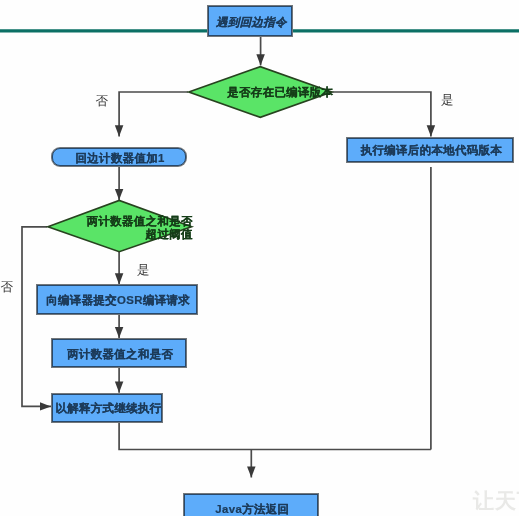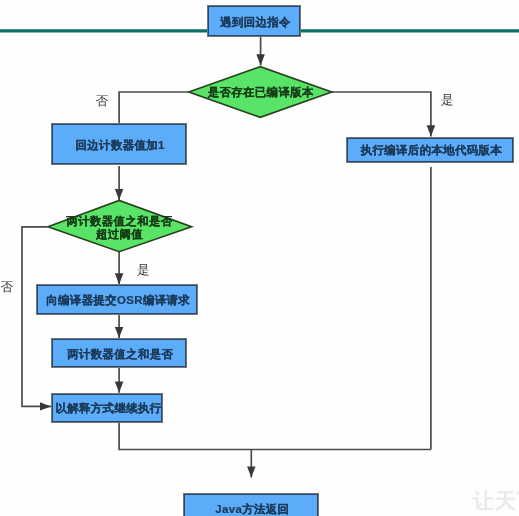--- a/index.html
+++ b/index.html
@@ -8,21 +8,21 @@
        font-family:"Liberation Sans",sans-serif;}
   #stage{position:relative;width:519px;height:516px;will-change:transform;}
   svg.layer{position:absolute;left:0;top:0;width:519px;height:516px;}
   .node{position:absolute;box-sizing:border-box;display:flex;align-items:center;
         justify-content:center;color:#1c3b5a;font-weight:bold;font-size:11.4px;
         letter-spacing:0.4px;white-space:nowrap;}
   .node > span{display:block;transform:translate(1.2px,1.3px);-webkit-text-stroke:0.22px currentColor;}
   .box{background:#5dacfa;border:1.5px solid #28486a;box-shadow:0 0 0 1px #73777a;}
   .lbl{position:absolute;color:#333333;font-size:12.5px;font-weight:normal;}
   .dtext{position:absolute;color:#153d18;-webkit-text-stroke:0.22px currentColor;font-weight:bold;font-size:11.4px;letter-spacing:0.4px;
-         text-align:center;line-height:12.6px;white-space:nowrap;}
+         text-align:right;line-height:12.6px;white-space:nowrap;}
 </style>
 </head>
 <body>
 
 <div id="stage">
 
   <svg class="layer" viewBox="0 0 519 516">
     <defs>
       <marker id="ah" markerWidth="13" markerHeight="10" refX="11.4" refY="4.8" orient="auto" markerUnits="userSpaceOnUse">
         <path d="M0.3,0.55 L11.4,4.8 L0.3,9.05 z" fill="#393939"></path>
@@ -49,25 +49,25 @@
       <path d="M119.1,423 L119.1,449.5 L430.9,449.5"></path>
 
       <path d="M430.9,167 L430.9,449.5"></path>
 
       <line x1="251.3" y1="449.5" x2="251.3" y2="477.5" marker-end="url(#ah)"></line>
     </g>
 
     <line x1="0" y1="30.9" x2="519" y2="30.9" stroke="#0b7065" stroke-width="3.4"></line>
   </svg>
 
-  <div class="node box" style="left:208.3px;top:6px;width:92px;height:30.4px;">
+  <div class="node box" style="left:208.3px;top:6px;width:84px;height:30.4px;font-style:italic;">
     <span>遇到回边指令</span>
   </div>
 
-  <div class="node box" style="left:52.2px;top:124px;width:133.6px;height:40px;">
+  <div class="node box" style="left:52.2px;top:148px;width:133.6px;height:18px;border-radius:8px;">
     <span>回边计数器值加1</span>
   </div>
 
   <div class="node box" style="left:347.3px;top:137.5px;width:165.9px;height:24px;">
     <span>执行编译后的本地代码版本</span>
   </div>
 
   <div class="node box" style="left:37px;top:284.9px;width:160px;height:29.4px;">
     <span>向编译器提交OSR编译请求</span>
   </div>

